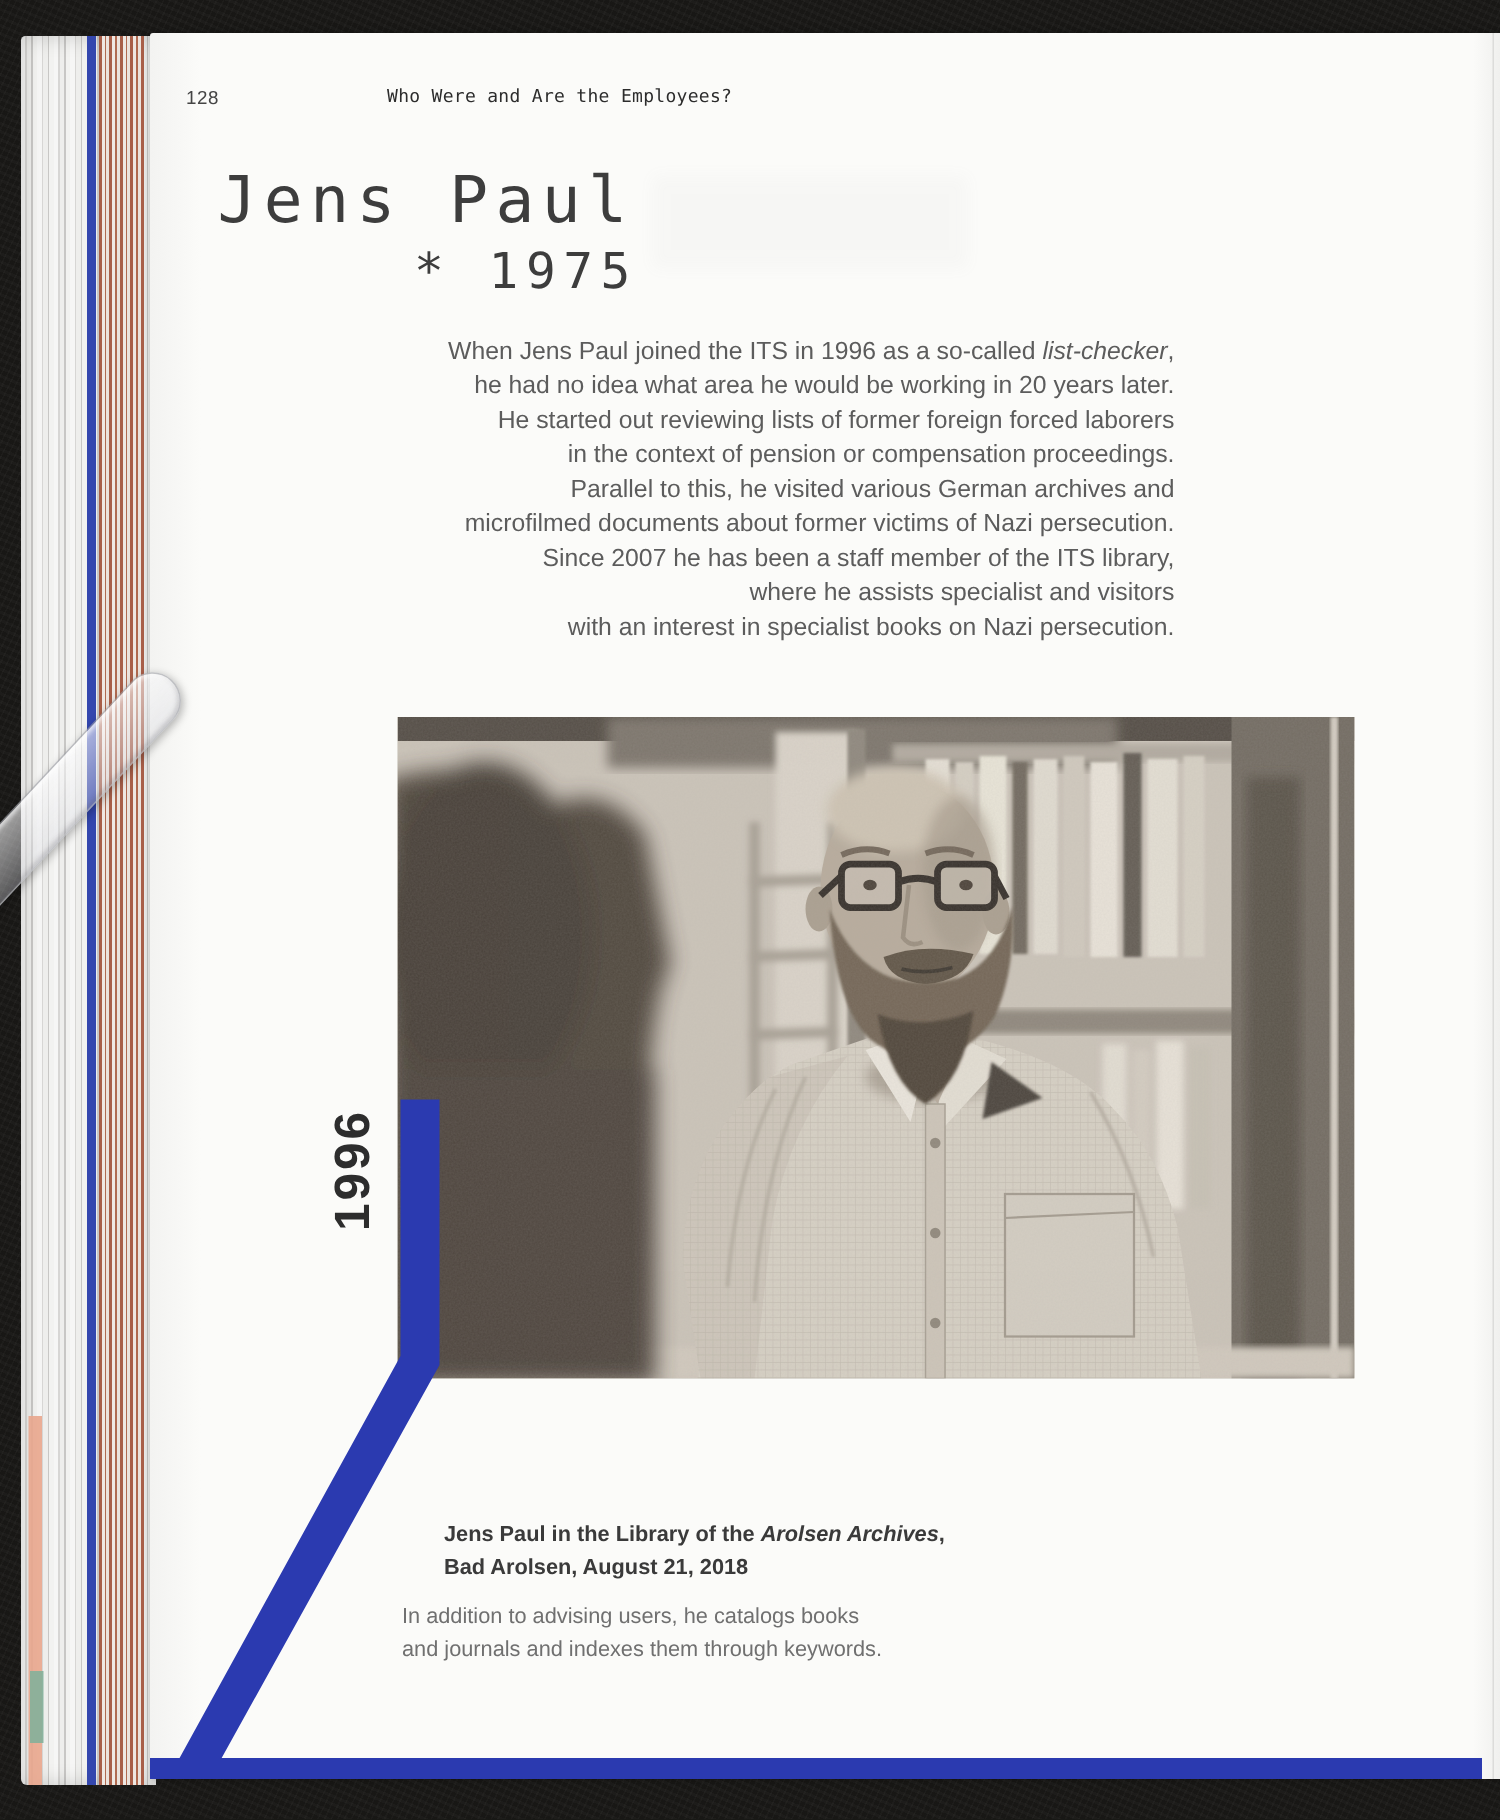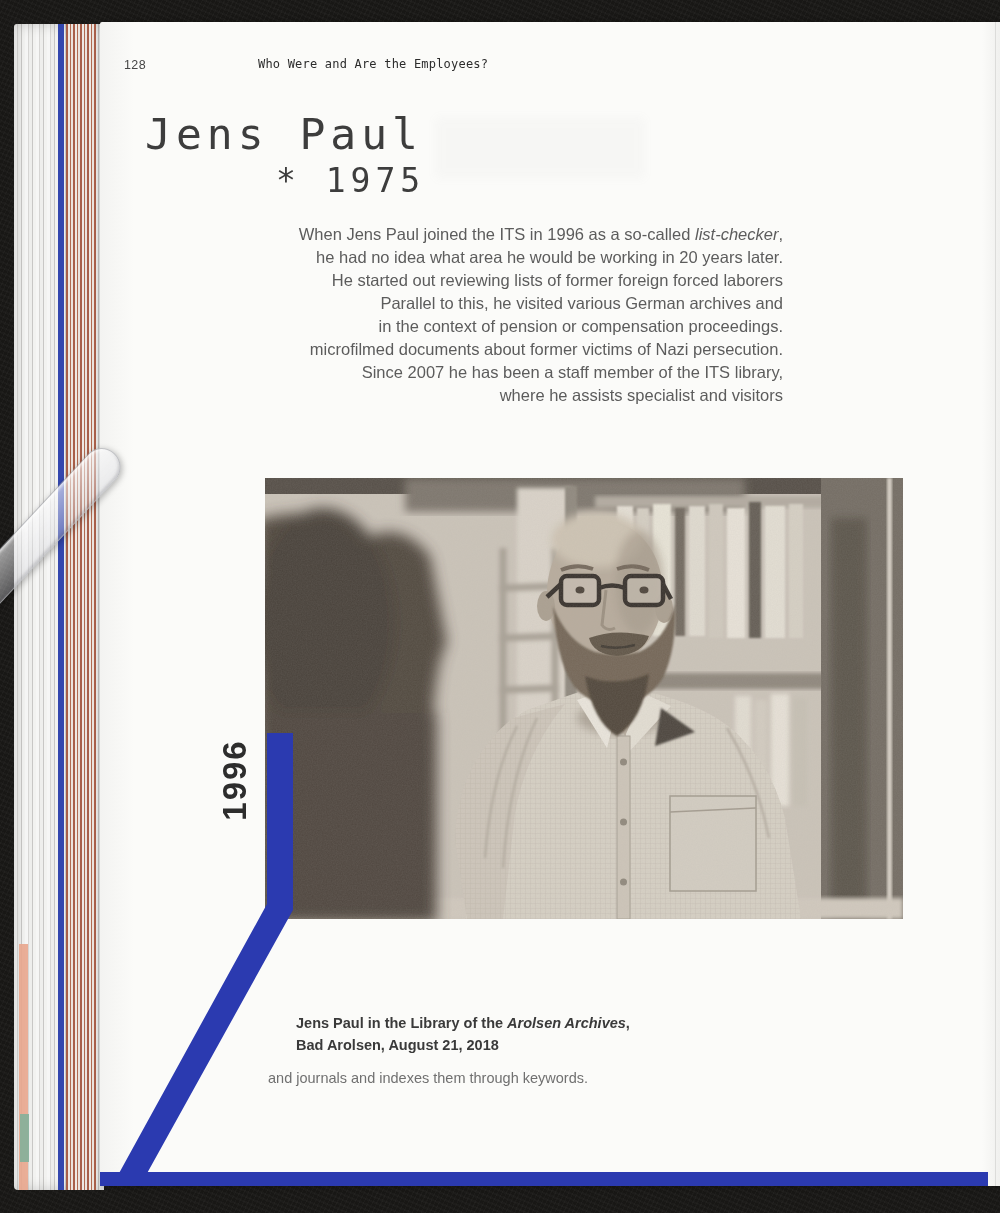--- a/index.html
+++ b/index.html
@@ -134,30 +134,31 @@
   <div class="birth-year">* 1975</div>
 
   <div class="intro">
 
       <div><span>When Jens Paul joined the ITS in 1996 as a so-called </span><i>list-checker</i><span>,</span></div>
 
       <div><span>he had no idea what area he would be working in 20 years later.</span></div>
 
       <div><span>He started out reviewing lists of former foreign forced laborers</span></div>
 
+      <div><span>in the context of pension or compensation proceedings.</span></div>
+
       <div><span>Parallel to this, he visited various German archives and</span></div>
 
-      <div><span>in the context of pension or compensation proceedings.</span></div>
-
       <div><span>microfilmed documents about former victims of Nazi persecution.</span></div>
 
       <div><span>Since 2007 he has been a staff member of the ITS library,</span></div>
 
       <div><span>where he assists specialist and visitors</span></div>
 
+      <div><span>with an interest in specialist books on Nazi persecution.</span></div>
     </div>
 
   <div class="photo">
     <svg viewBox="0 0 638 441" xmlns="http://www.w3.org/2000/svg">
       <defs>
         <pattern id="chk" width="5" height="5" patternUnits="userSpaceOnUse">
           <path d="M0,0 L0,5 M0,0 L5,0" stroke="#9d978c" stroke-width="0.8" opacity="0.55"></path>
         </pattern>
         <filter id="b1">
             <feGaussianBlur stdDeviation="1"></feGaussianBlur>
@@ -282,18 +283,19 @@
   <div class="year-marker">1996</div>
 
   <div class="caption-heading">
     <div><span>Jens Paul in the Library of the </span><i>Arolsen Archives</i><span>,</span></div>
     <div>Bad Arolsen, August 21, 2018</div>
   </div>
 
   <div class="caption-text">
 
 
+      <div><span>In addition to advising users, he catalogs books</span></div>
 
       <div><span>and journals and indexes them through keywords.</span></div>
     </div>
 </div>
 
 <div class="clip"></div>
 
 </body></html>

